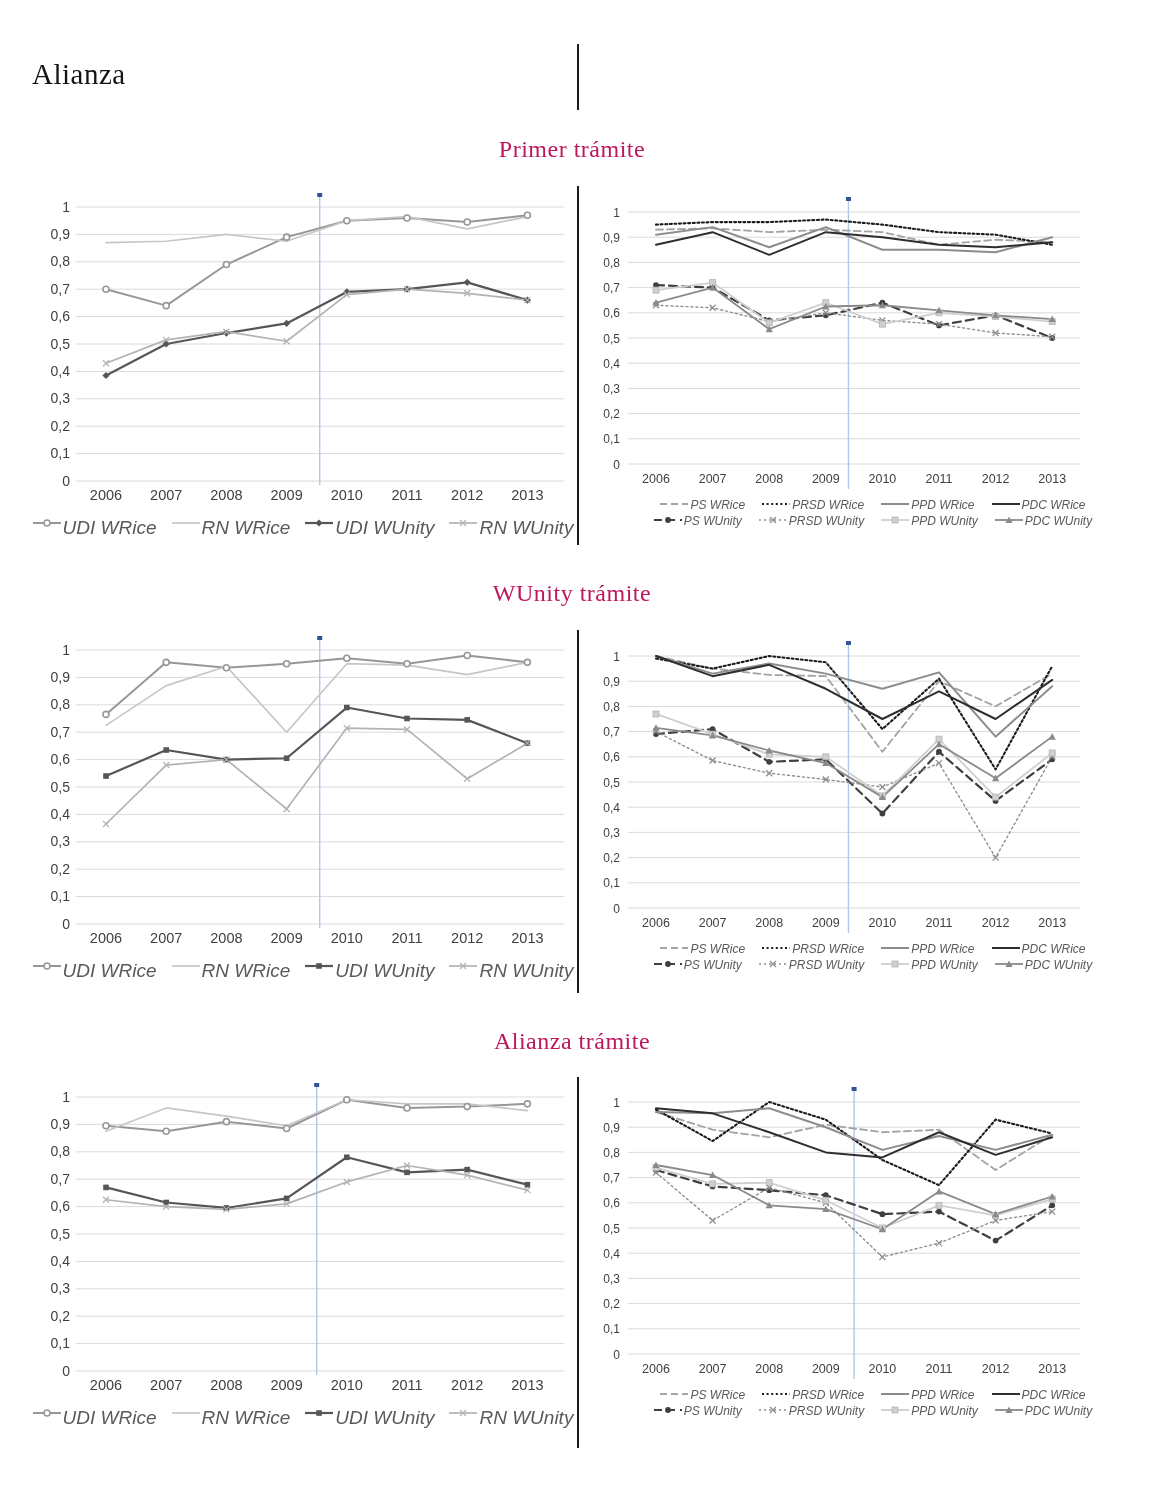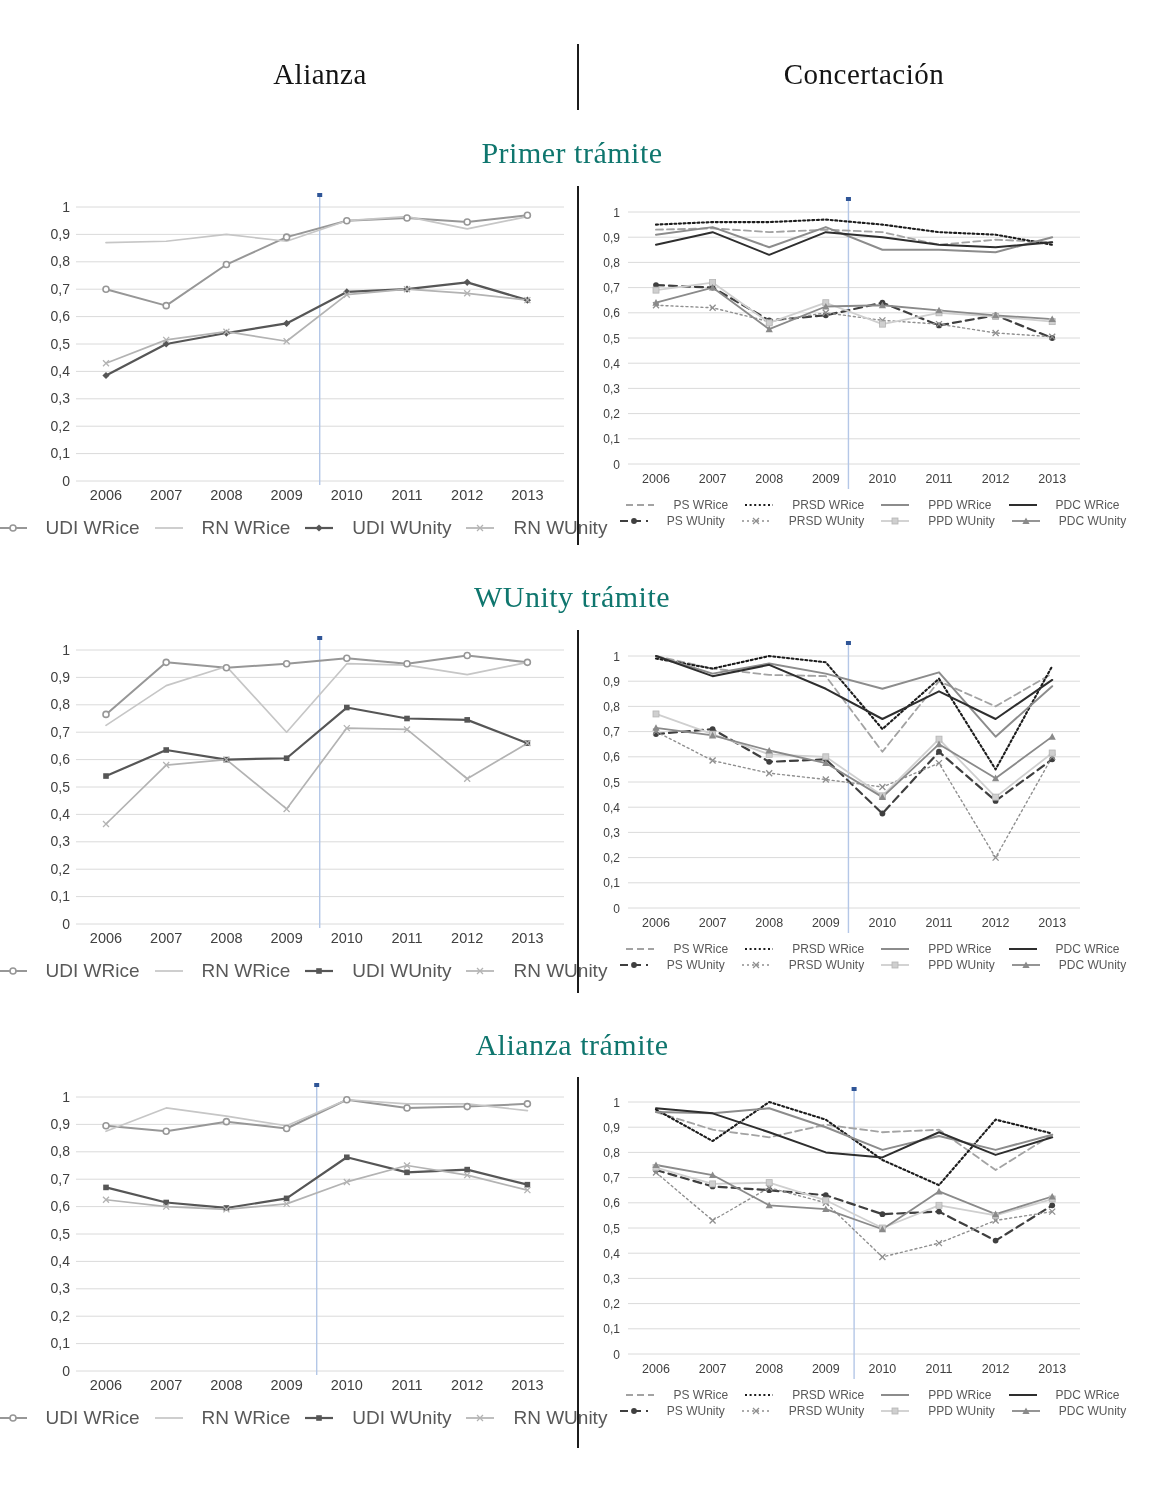--- a/index.html
+++ b/index.html
@@ -1,37 +1,36 @@
 <!DOCTYPE html>
 <html><head>
 <meta charset="utf-8">
 <style>
   html,body{margin:0;padding:0;background:#ffffff;}
   .page{position:relative;width:1152px;height:1504px;background:#ffffff;
         font-family:"Liberation Sans",sans-serif;overflow:hidden;}
-  .col-header{position:absolute;top:58px;width:576px;text-align:center;
+  .col-header{position:absolute;top:58px;width:576px;
         font-family:"Liberation Serif",serif;font-size:29px;color:#141414;letter-spacing:.5px;}
   .divider{position:absolute;width:2px;background:#1c1c1c;}
   .section-title{position:absolute;left:0;width:1144px;text-align:center;
-        font-family:"Liberation Serif",serif;font-size:30px;color:#0f766e;letter-spacing:.5px;}
+        font-family:"Liberation Serif",serif;font-size:24px;color:#be185d;letter-spacing:.5px;}
   .chart{position:absolute;}
   .legend-wrap{display:flex;flex-direction:column;align-items:center;}
   .legend-row{display:flex;justify-content:center;align-items:center;color:#595959;}
   .legend-row.left{font-size:19px;gap:14px;margin-top:4px;}
   .legend-row.right{font-size:12px;gap:16px;margin-top:2px;width:520px;}
-  .legend-item{display:flex;align-items:center;gap:18px;white-space:nowrap;}
+  .legend-item{display:flex;align-items:flex-start;gap:1px;white-space:nowrap;font-style:italic;}
   .legend-item svg{display:block;}
 </style>
 </head>
 <body>
 
 <div class="page">
 
   <div class="col-header" style="left:32px;">Alianza</div>
-  <div class="col-header" style="left:576px;">Concertación</div>
   <div class="divider" style="left:577px;top:44px;height:66px;"></div>
 
   <div class="section-title" style="top:136px;">Primer trámite</div>
   <div class="divider" style="left:577px;top:186px;height:359px;"></div>
   <div class="chart" style="left:30px;top:193px;width:545px;"><svg width="545" height="316">
         <g>
           <line x1="46" y1="288" x2="534" y2="288" stroke="#dadada" stroke-width="1"></line>
           <line x1="46" y1="260.6" x2="534" y2="260.6" stroke="#dadada" stroke-width="1"></line>
           <line x1="46" y1="233.20000000000002" x2="534" y2="233.20000000000002" stroke="#dadada" stroke-width="1"></line>
           <line x1="46" y1="205.79999999999998" x2="534" y2="205.79999999999998" stroke="#dadada" stroke-width="1"></line>

